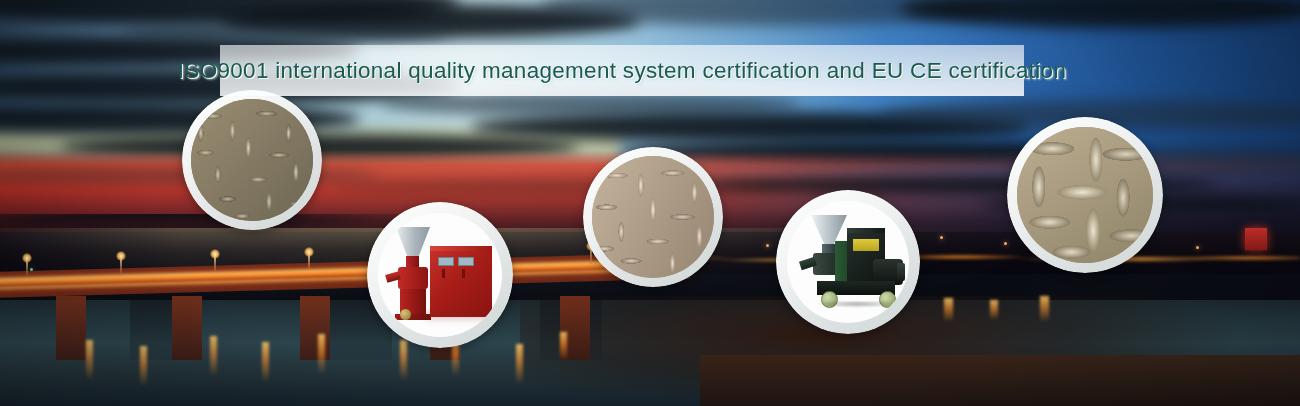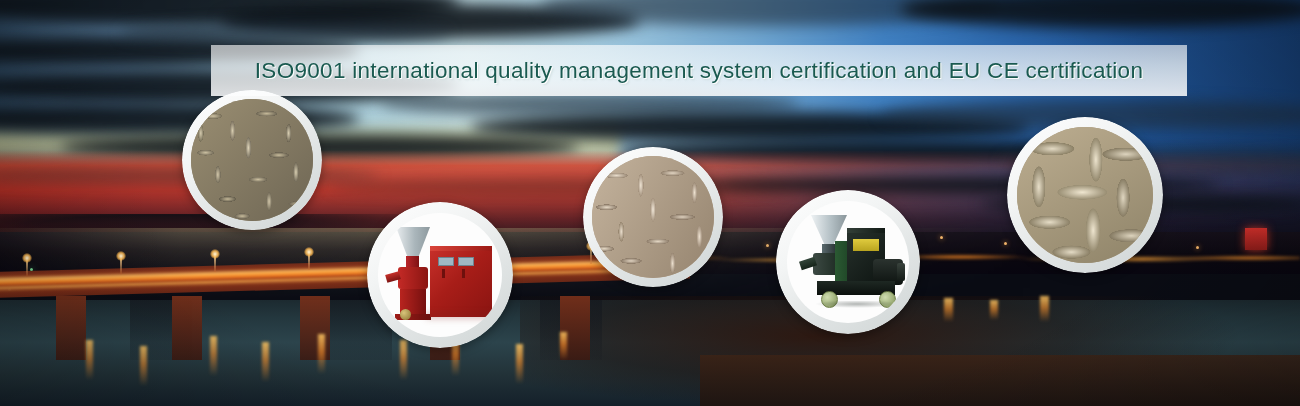--- a/index.html
+++ b/index.html
@@ -211,22 +211,22 @@
   .vignette {
     position: absolute;
     inset: 0;
     pointer-events: none;
     background: radial-gradient(ellipse 900px 420px at 50% 45%, rgba(0,0,0,0) 55%, rgba(0,0,0,0.32) 100%);
   }
 
   
   .text-panel {
     position: absolute;
-    left: 211px; top: 45px;
-    width: 976px; height: 51px;
+    left: 220px; top: 45px;
+    width: 804px; height: 51px;
     background: linear-gradient(to bottom,
       rgba(255,255,255,0.62) 0%,
       rgba(248,252,253,0.74) 40%,
       rgba(252,253,254,0.86) 100%);
     display: flex;
     align-items: center;
     justify-content: center;
   }
   .headline {
     font-size: 22.5px;

